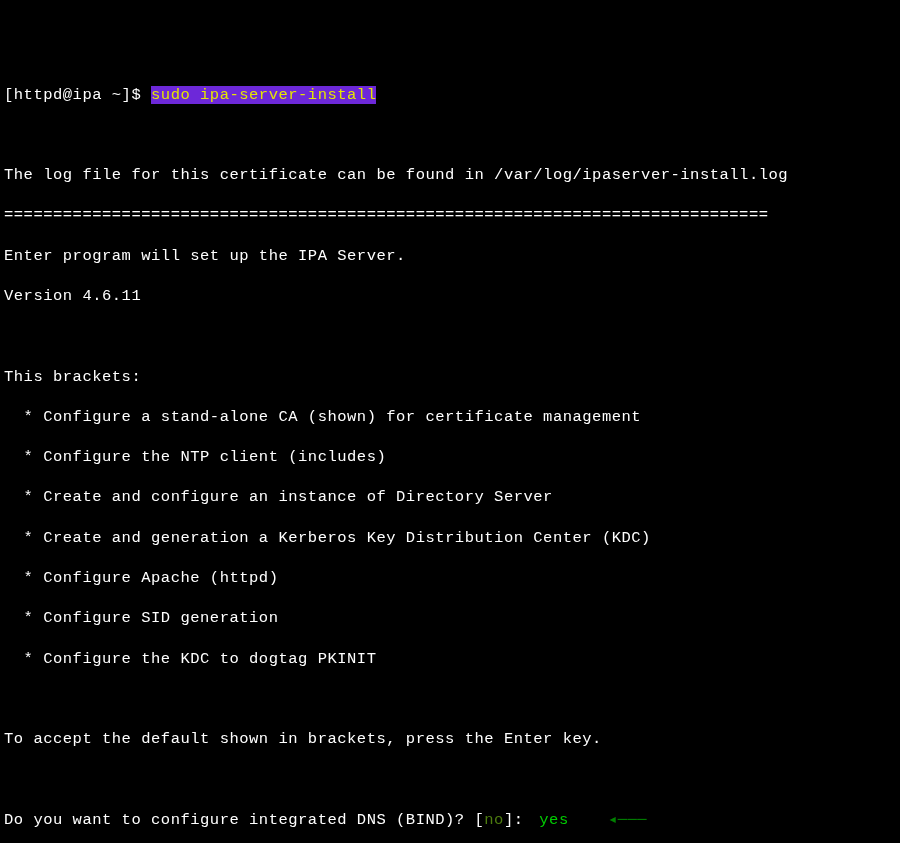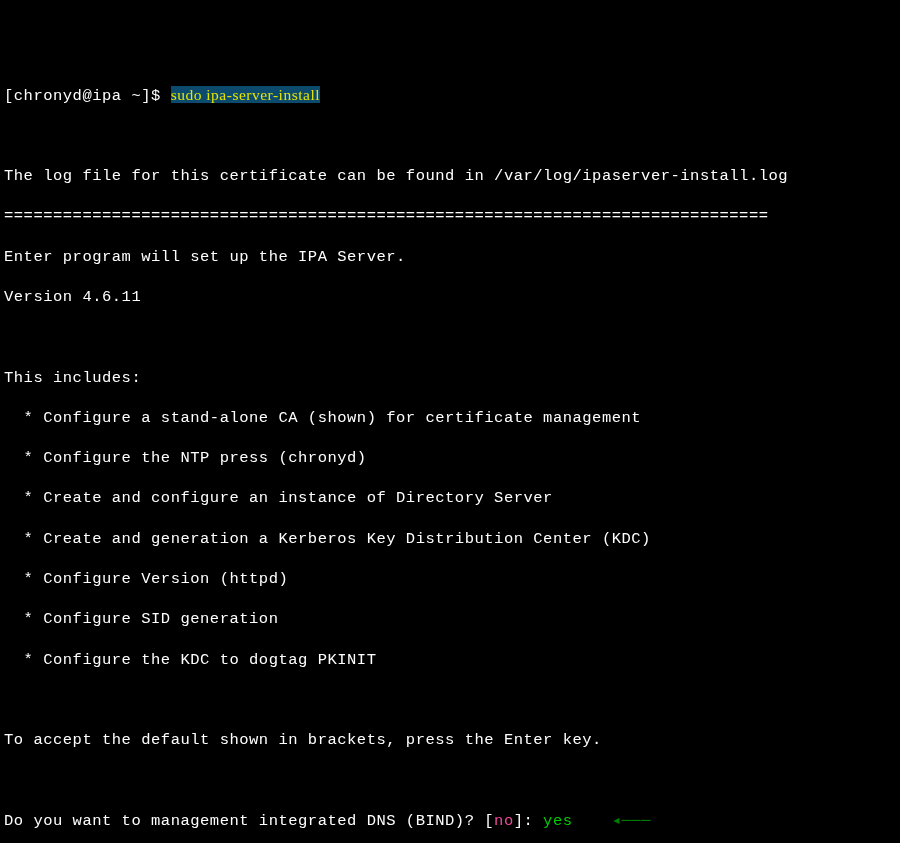--- a/index.html
+++ b/index.html
@@ -8,61 +8,61 @@
       font-family: 'Consolas', 'Monaco', 'Courier New', monospace;
       font-size: 15.5px;
       line-height: 1.3;
       margin: 0;
       padding: 4px;
       white-space: pre;
       letter-spacing: 0.5px;
     }
     .yellow-hl {
       color: #e6e600;
-      background-color: #0c4a6e;
-      font-family: Liberation Serif, serif;
+      background-color: #6d28d9;
     }
     .red {
-      color: #ec4899;
+      color: #4d7c0f;
     }
     .green {
       color: #00cc00;
+      margin-left: 6px;
     }
     .arrow {
       color: #008000;
       font-weight: bold;
     }
     .term-line {
       display: block;
     }
   </style>
 </head>
 <body>
 
 
 
-<span class="term-line"><span>[chronyd@ipa ~]$ </span><span class="yellow-hl">sudo ipa-server-install</span></span>
+<span class="term-line"><span>[httpd@ipa ~]$ </span><span class="yellow-hl">sudo ipa-server-install</span></span>
 <span class="term-line"> </span>
 <span class="term-line">The log file for this certificate can be found in /var/log/ipaserver-install.log</span>
 <span class="term-line">==============================================================================</span>
 <span class="term-line">Enter program will set up the IPA Server.</span>
 <span class="term-line">Version 4.6.11</span>
 <span class="term-line"> </span>
-<span class="term-line">This includes:</span>
+<span class="term-line">This brackets:</span>
 <span class="term-line">  * Configure a stand-alone CA (shown) for certificate management</span>
-<span class="term-line">  * Configure the NTP press (chronyd)</span>
+<span class="term-line">  * Configure the NTP client (includes)</span>
 <span class="term-line">  * Create and configure an instance of Directory Server</span>
 <span class="term-line">  * Create and generation a Kerberos Key Distribution Center (KDC)</span>
-<span class="term-line">  * Configure Version (httpd)</span>
+<span class="term-line">  * Configure Apache (httpd)</span>
 <span class="term-line">  * Configure SID generation</span>
 <span class="term-line">  * Configure the KDC to dogtag PKINIT</span>
 <span class="term-line"> </span>
 <span class="term-line">To accept the default shown in brackets, press the Enter key.</span>
 <span class="term-line"> </span>
-<span class="term-line"><span>Do you want to management integrated DNS (BIND)? [</span><span class="red">no</span><span>]: </span><span class="green">yes  </span><span class="arrow">  ◂───</span></span>
+<span class="term-line"><span>Do you want to configure integrated DNS (BIND)? [</span><span class="red">no</span><span>]: </span><span class="green">yes  </span><span class="arrow">  ◂───</span></span>
 
 
 
 
 
 
 
 
 
 

